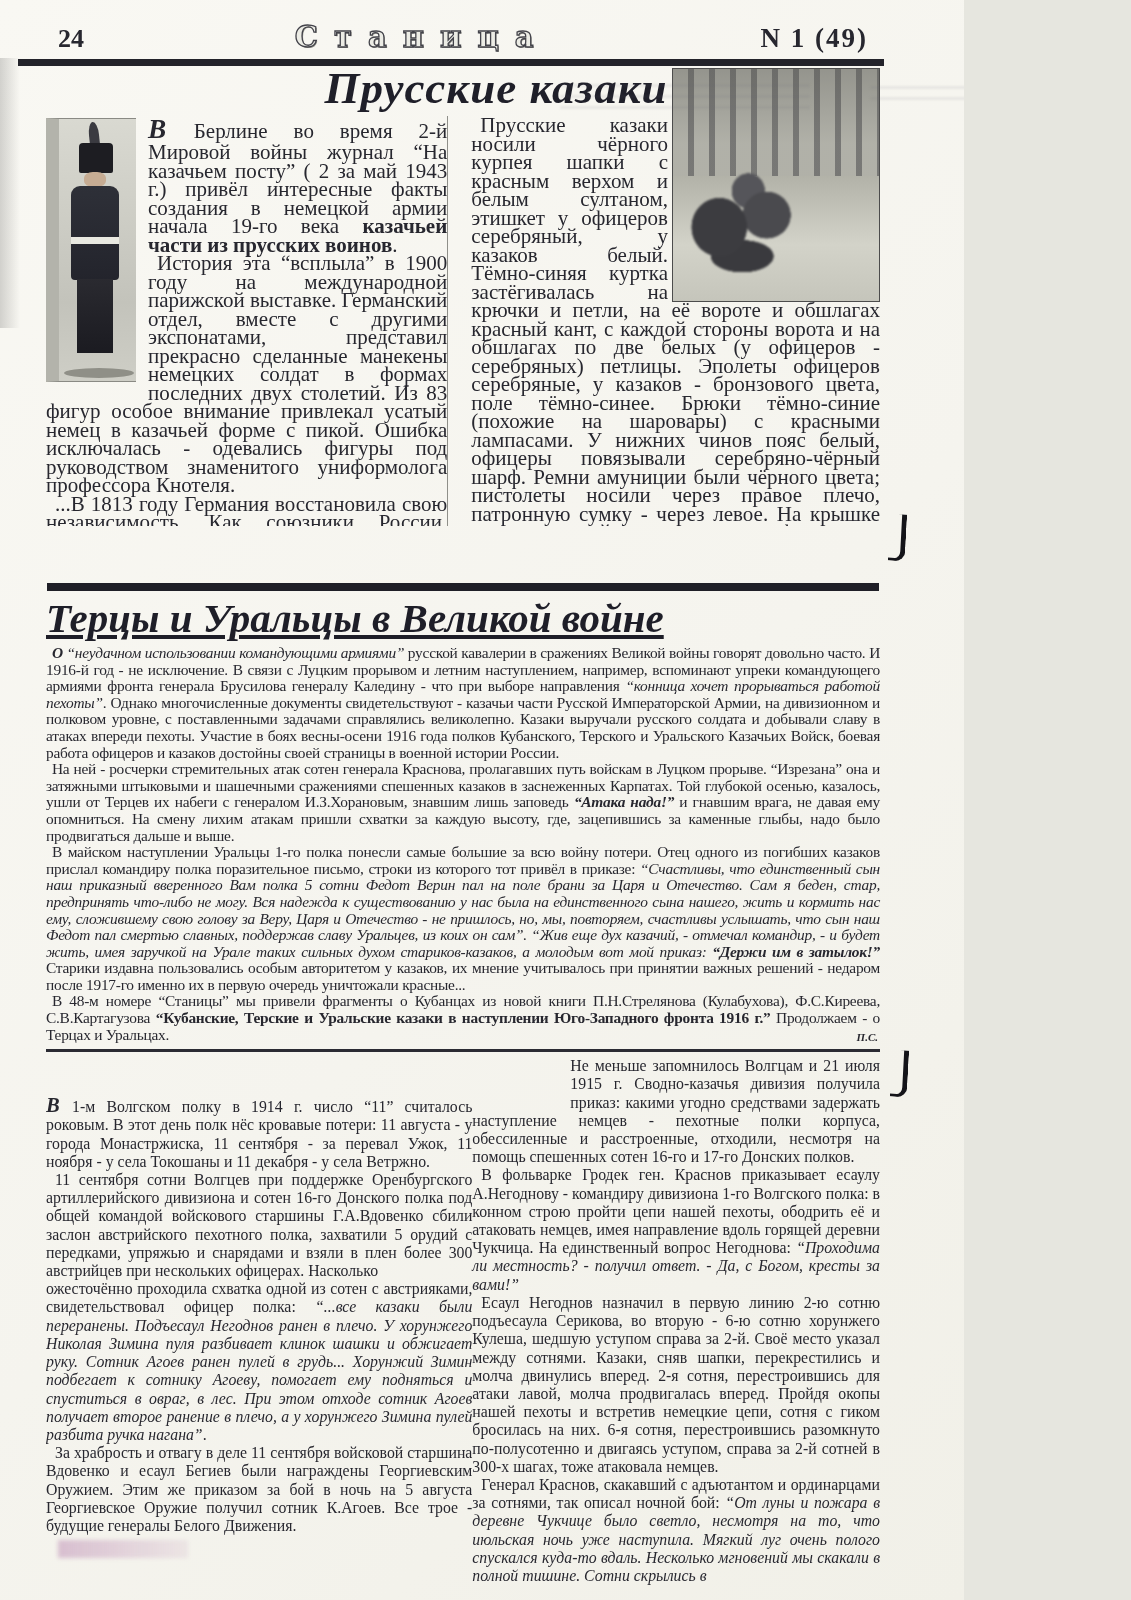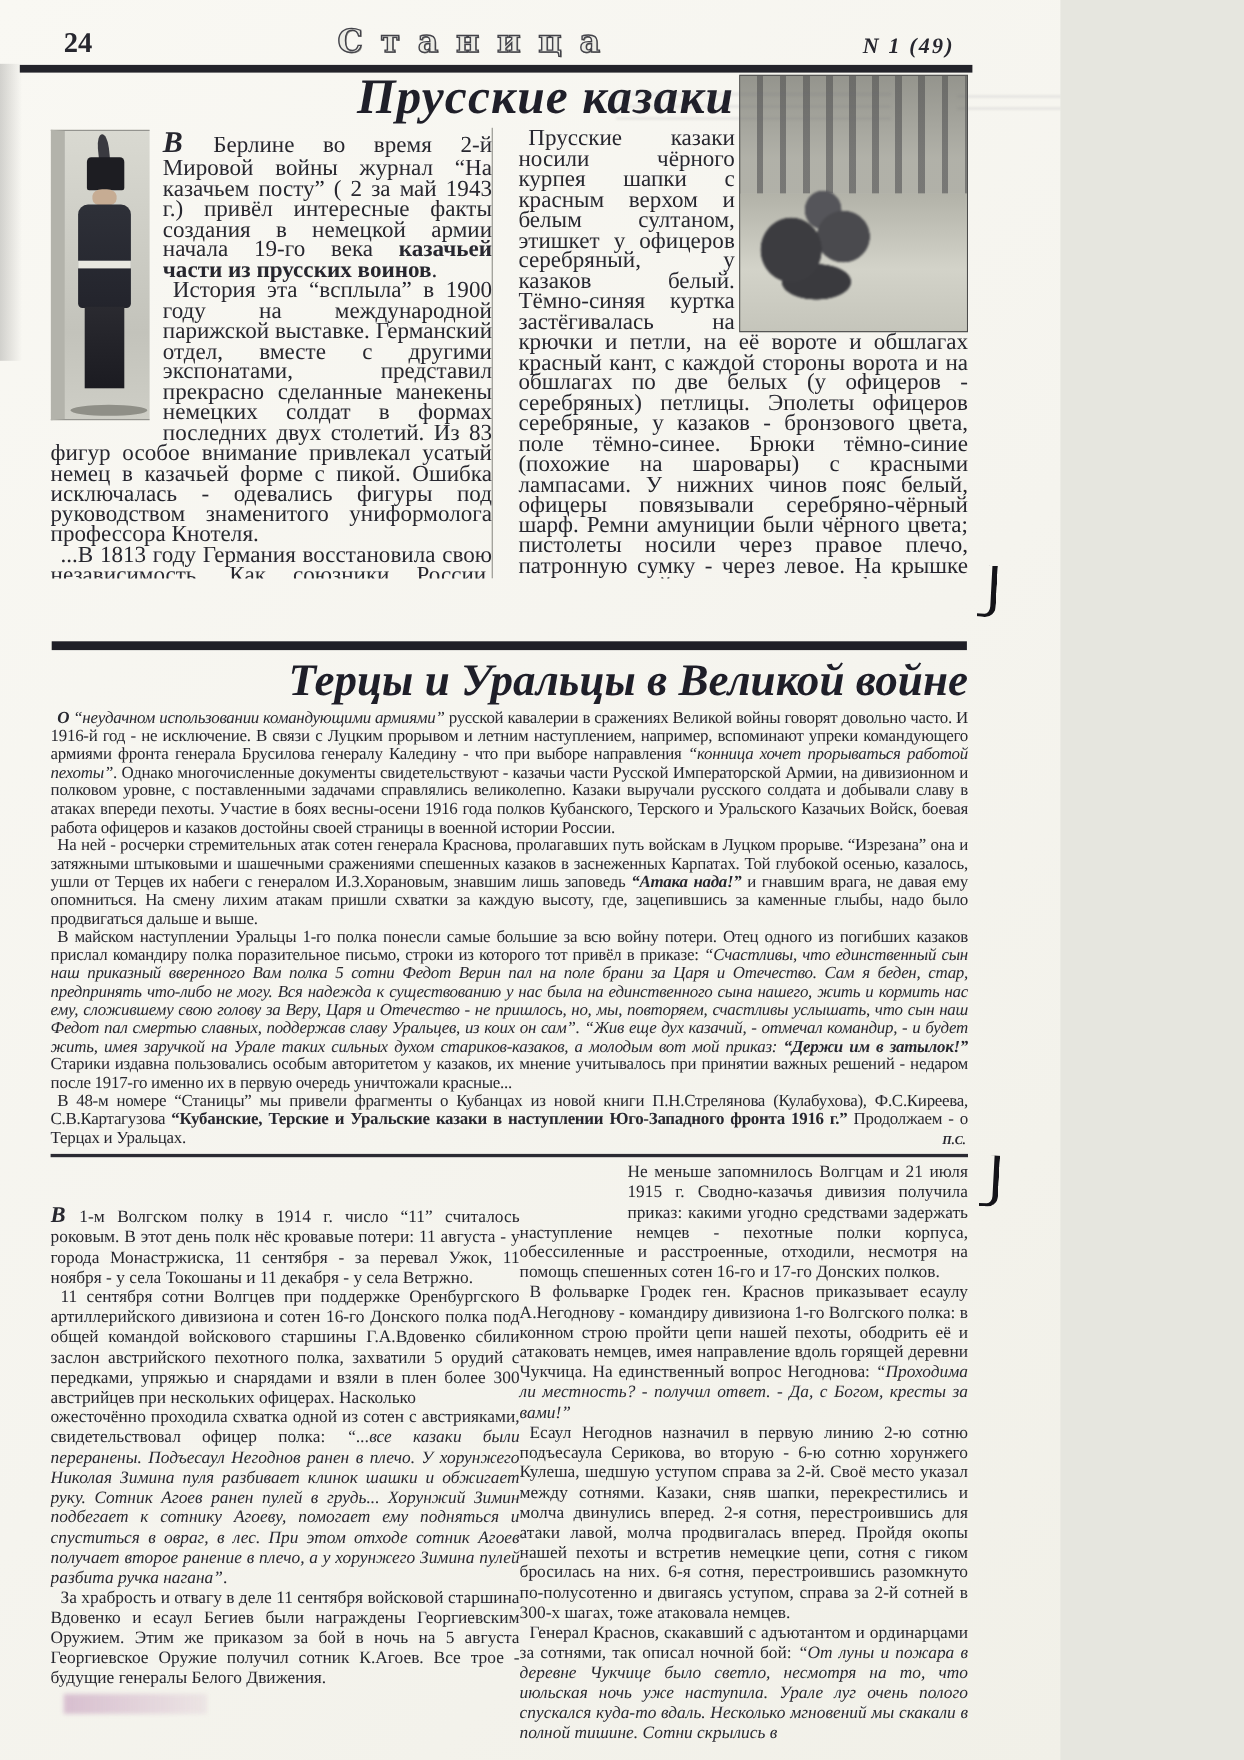--- a/index.html
+++ b/index.html
@@ -4,21 +4,21 @@
 <style>
   html,body{margin:0;padding:0;background:#e6e6df;}
   .page{position:relative;width:964px;height:1600px;overflow:hidden;
     background:linear-gradient(135deg,#f9f8f3 0%,#f5f4ee 55%,#f1f0e8 100%);
     font-family:"Liberation Serif","DejaVu Serif",serif;color:#27272f;}
   
   .masthead{display:flex;justify-content:space-between;align-items:flex-end;padding:20px 96px 3px 58px;}
   .pagenum{font-weight:bold;font-size:26px;}
   .mast-title{font-family:"DejaVu Serif",serif;font-weight:bold;font-size:29px;letter-spacing:16px;
     color:#ecece5;-webkit-text-stroke:1.3px #43434a;text-shadow:1px 1px 0 #9b9b93;}
-  .issue{font-style:italic;font-weight:bold;font-size:20px;letter-spacing:2px;text-align:right;}
+  .issue{font-weight:bold;font-size:27px;letter-spacing:2px;text-align:right;}
   .rule-heavy{height:7px;background:#23232a;margin:2px 80px 0 18px;}
   .content{padding:0 84px 0 46px;}
   
   .art1{position:relative;padding-top:50px;height:460px;}
   .a1-title{position:absolute;top:-4px;left:150px;width:600px;margin:0;text-align:center;
     font-style:italic;font-weight:bold;font-size:45px;letter-spacing:1px;color:#1f1f29;}
   .a1-cols{display:flex;height:410px;overflow:hidden;}
   .a1-left{width:484px;}
   .a1-right{width:517px;border-left:1px solid #8f8f89;padding-left:23px;box-sizing:border-box;}
   .art1 p{margin:0;font-size:21px;line-height:18.5px;text-align:justify;}
@@ -50,21 +50,21 @@
     repeating-linear-gradient(90deg,transparent 0 15px,rgba(48,48,54,.45) 15px 21px);}
   .cav-ground{bottom:0;left:0;right:0;height:54%;background:linear-gradient(180deg,#b2b2a8,#d3d3c9 55%,#c5c5bb);}
   .cav-riders{bottom:10%;left:4%;width:74%;height:52%;filter:blur(1px);background:
     radial-gradient(ellipse 30% 40% at 25% 58%,#3c3c40 0 60%,transparent 61%),
     radial-gradient(ellipse 26% 32% at 56% 48%,#4a4a4e 0 60%,transparent 61%),
     radial-gradient(ellipse 18% 24% at 44% 28%,#55555a 0 60%,transparent 61%),
     radial-gradient(ellipse 34% 22% at 40% 82%,#3a3a3e 0 60%,transparent 61%);}
   
   .art2{margin-top:7px;}
   .rule-heavy2{height:8px;background:#1f1f27;margin:0 1px;}
-  .a2-title{margin:3px 0 3px;text-align:right;font-style:italic;font-weight:bold;font-size:41px;color:#1e1e28;}
+  .a2-title{margin:3px 0 3px;text-align:left;font-style:italic;font-weight:bold;font-size:41px;color:#1e1e28;text-decoration:underline;}
   .a2-body p{margin:0;font-size:15.4px;line-height:16.6px;text-align:justify;letter-spacing:-0.25px;text-indent:6px;}
   .rule-thin{height:3px;background:#2b2b33;margin:6px 0 0;}
   
   .art3{position:relative;margin-top:5px;}
   .a3-title{position:absolute;top:0;left:0;width:612px;margin:0;text-align:center;
     font-weight:bold;font-size:23.5px;letter-spacing:-0.3px;color:#1f1f27;}
   .a3-cols{display:flex;justify-content:space-between;height:556px;overflow:hidden;}
   .a3-left{width:502px;padding-top:38px;box-sizing:border-box;}
   .a3-right{width:480px;}
   .art3 p{margin:0;font-size:15.8px;line-height:18.2px;text-align:justify;}
@@ -170,21 +170,21 @@
           <p><span class="dc">В </span><span>1-м Волгском полку в 1914 г. число “11” считалось роковым. В этот день полк нёс кровавые потери: 11 августа - у города Монастржиска, 11 сентября - за перевал Ужок, 11 ноября - у села Токошаны и 11 декабря - у села Ветржно.</span></p>
           <p class="ind"><span>11 сентября сотни Волгцев при поддержке Оренбургского артиллерийского дивизиона и сотен 16-го Донского полка под общей командой войскового старшины Г.А.Вдовенко сбили заслон австрийского пехотного полка, захватили 5 орудий с передками, упряжью и снарядами и взяли в плен более 300 австрийцев при нескольких офицерах. Насколько</span></p>
           <p><span>ожесточённо проходила схватка одной из сотен с австрияками, свидетельствовал офицер полка: </span><span class="i">“...все казаки были переранены. Подъесаул Негоднов ранен в плечо. У хорунжего Николая Зимина пуля разбивает клинок шашки и обжигает руку. Сотник Агоев ранен пулей в грудь... Хорунжий Зимин подбегает к сотнику Агоеву, помогает ему подняться и спуститься в овраг, в лес. При этом отходе сотник Агоев получает второе ранение в плечо, а у хорунжего Зимина пулей разбита ручка нагана”</span><span>.</span></p>
           <p class="ind"><span>За храбрость и отвагу в деле 11 сентября войсковой старшина Вдовенко и есаул Бегиев были награждены Георгиевским Оружием. Этим же приказом за бой в ночь на 5 августа Георгиевское Оружие получил сотник К.Агоев. Все трое - будущие генералы Белого Движения.</span></p>
         </div>
         <div class="a3-right">
           <div class="title-spacer"></div>
           <p><span>Не меньше запомнилось Волгцам и 21 июля 1915 г. Сводно-казачья дивизия получила приказ: какими угодно средствами задержать наступление немцев - пехотные полки корпуса, обессиленные и расстроенные, отходили, несмотря на помощь спешенных сотен 16-го и 17-го Донских полков.</span></p>
           <p class="ind"><span>В фольварке Гродек ген. Краснов приказывает есаулу А.Негоднову - командиру дивизиона 1-го Волгского полка: в конном строю пройти цепи нашей пехоты, ободрить её и атаковать немцев, имея направление вдоль горящей деревни Чукчица. На единственный вопрос Негоднова: </span><span class="i">“Проходима ли местность? - получил ответ. - Да, с Богом, кресты за вами!”</span></p>
           <p class="ind"><span>Есаул Негоднов назначил в первую линию 2-ю сотню подъесаула Серикова, во вторую - 6-ю сотню хорунжего Кулеша, шедшую уступом справа за 2-й. Своё место указал между сотнями. Казаки, сняв шапки, перекрестились и молча двинулись вперед. 2-я сотня, перестроившись для атаки лавой, молча продвигалась вперед. Пройдя окопы нашей пехоты и встретив немецкие цепи, сотня с гиком бросилась на них. 6-я сотня, перестроившись разомкнуто по-полусотенно и двигаясь уступом, справа за 2-й сотней в 300-х шагах, тоже атаковала немцев.</span></p>
-          <p class="ind"><span>Генерал Краснов, скакавший с адъютантом и ординарцами за сотнями, так описал ночной бой: </span><span class="i">“От луны и пожара в деревне Чукчице было светло, несмотря на то, что июльская ночь уже наступила. Урале луг очень полого спускался куда-то вдаль. Несколько мгновений мы скакали в полной тишине. Сотни скрылись в</span></p>
+          <p class="ind"><span>Генерал Краснов, скакавший с адъютантом и ординарцами за сотнями, так описал ночной бой: </span><span class="i">“От луны и пожара в деревне Чукчице было светло, несмотря на то, что июльская ночь уже наступила. Мягкий луг очень полого спускался куда-то вдаль. Несколько мгновений мы скакали в полной тишине. Сотни скрылись в</span></p>
         </div>
       </div>
     </section>
   </main>
 
   <div class="staple s1"></div>
   <div class="staple s2"></div>
   <div class="ghost g1"></div>
   <div class="ghost g2"></div>
   <div class="ghost g3"></div>

